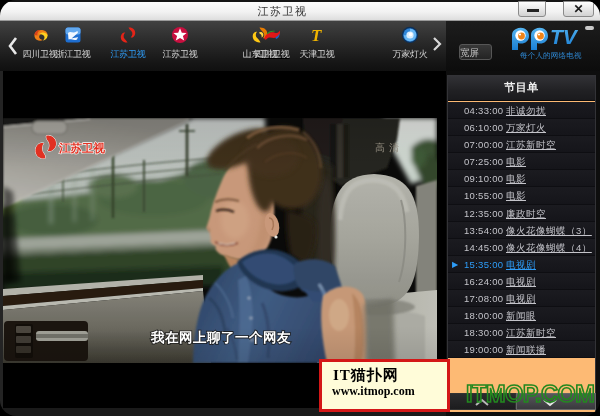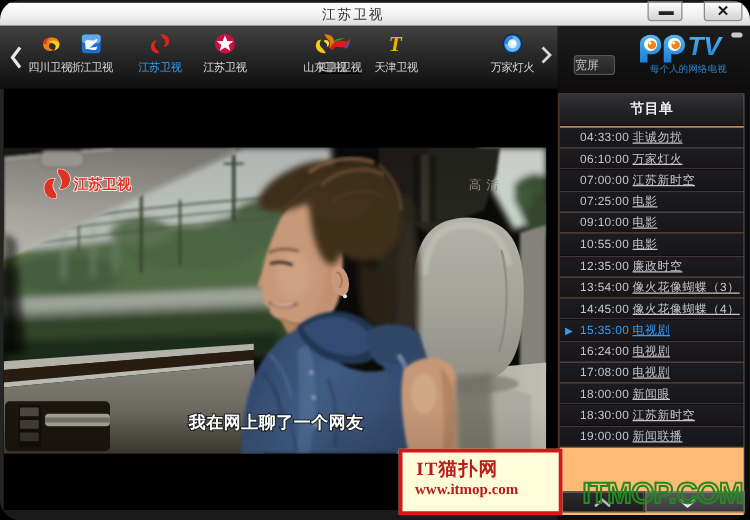--- a/index.html
+++ b/index.html
@@ -47,21 +47,21 @@
 .prow .n{position:absolute;left:58px;top:0;white-space:nowrap;letter-spacing:0.5px;text-decoration:underline;}
 .prow.active{color:#2e9df8;}
 .prow.active .mark{position:absolute;left:4px;top:0;font-size:8px;color:#2e9df8;}
 #scrollband{position:absolute;left:1px;top:322px;width:149px;height:17px;}
 #sb-left{position:absolute;left:0;top:0;width:69px;height:17px;background:linear-gradient(#2c2c2e,#1c1c1e);border:1px solid #333;}
 #sb-right{position:absolute;left:69px;top:0;width:80px;height:17px;background:linear-gradient(#58585c,#39393d);border:1px solid #666;}
 
 
 #greenwm{position:absolute;left:465px;top:380px;}
 #itmopbox{position:absolute;left:319px;top:359px;width:131px;height:53px;background:#fffcd9;border:3px solid #d41717;
- font-family:"Liberation Serif",serif;color:#b91c1c;}
+ font-family:"Liberation Serif",serif;color:#000000;}
 #itmopbox .l1{position:absolute;left:11px;top:4px;font-size:15px;font-weight:bold;letter-spacing:1px;}
 #itmopbox .l2{position:absolute;left:10px;top:22px;font-size:12px;font-weight:bold;}
 </style>
 </head>
 <body>
 <div id="app">
 
   <div id="titlebar">
     <div id="title-text">江苏卫视</div>
     <div class="winbtn" id="btn-min"></div>

